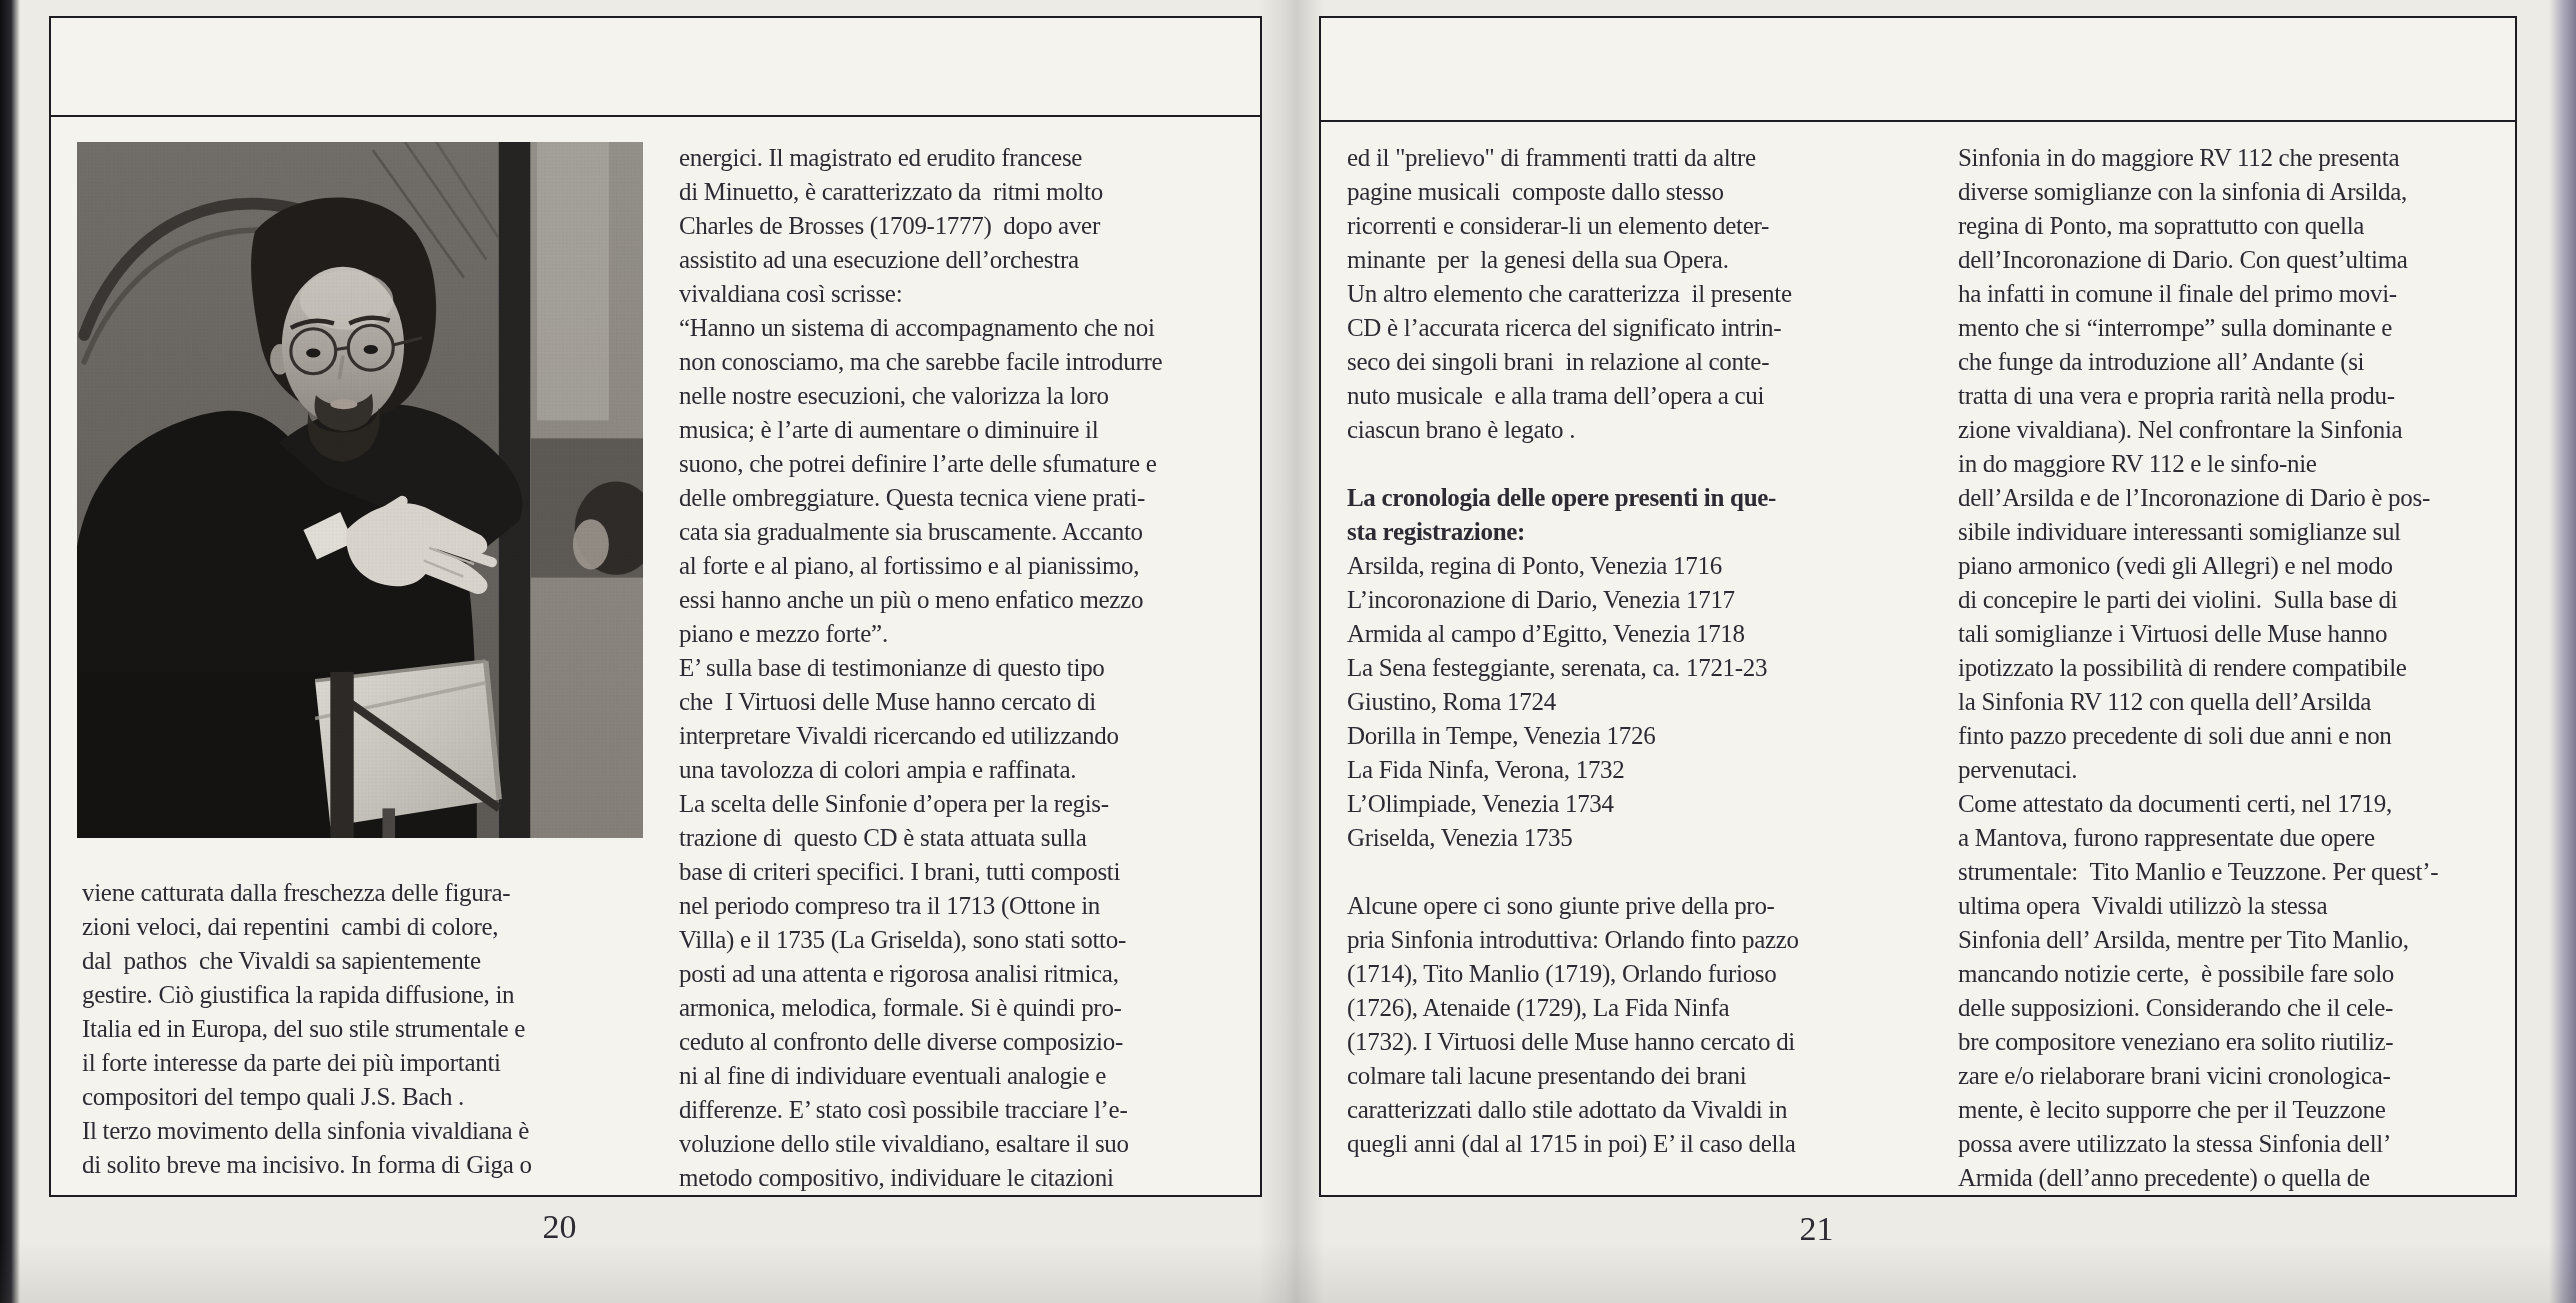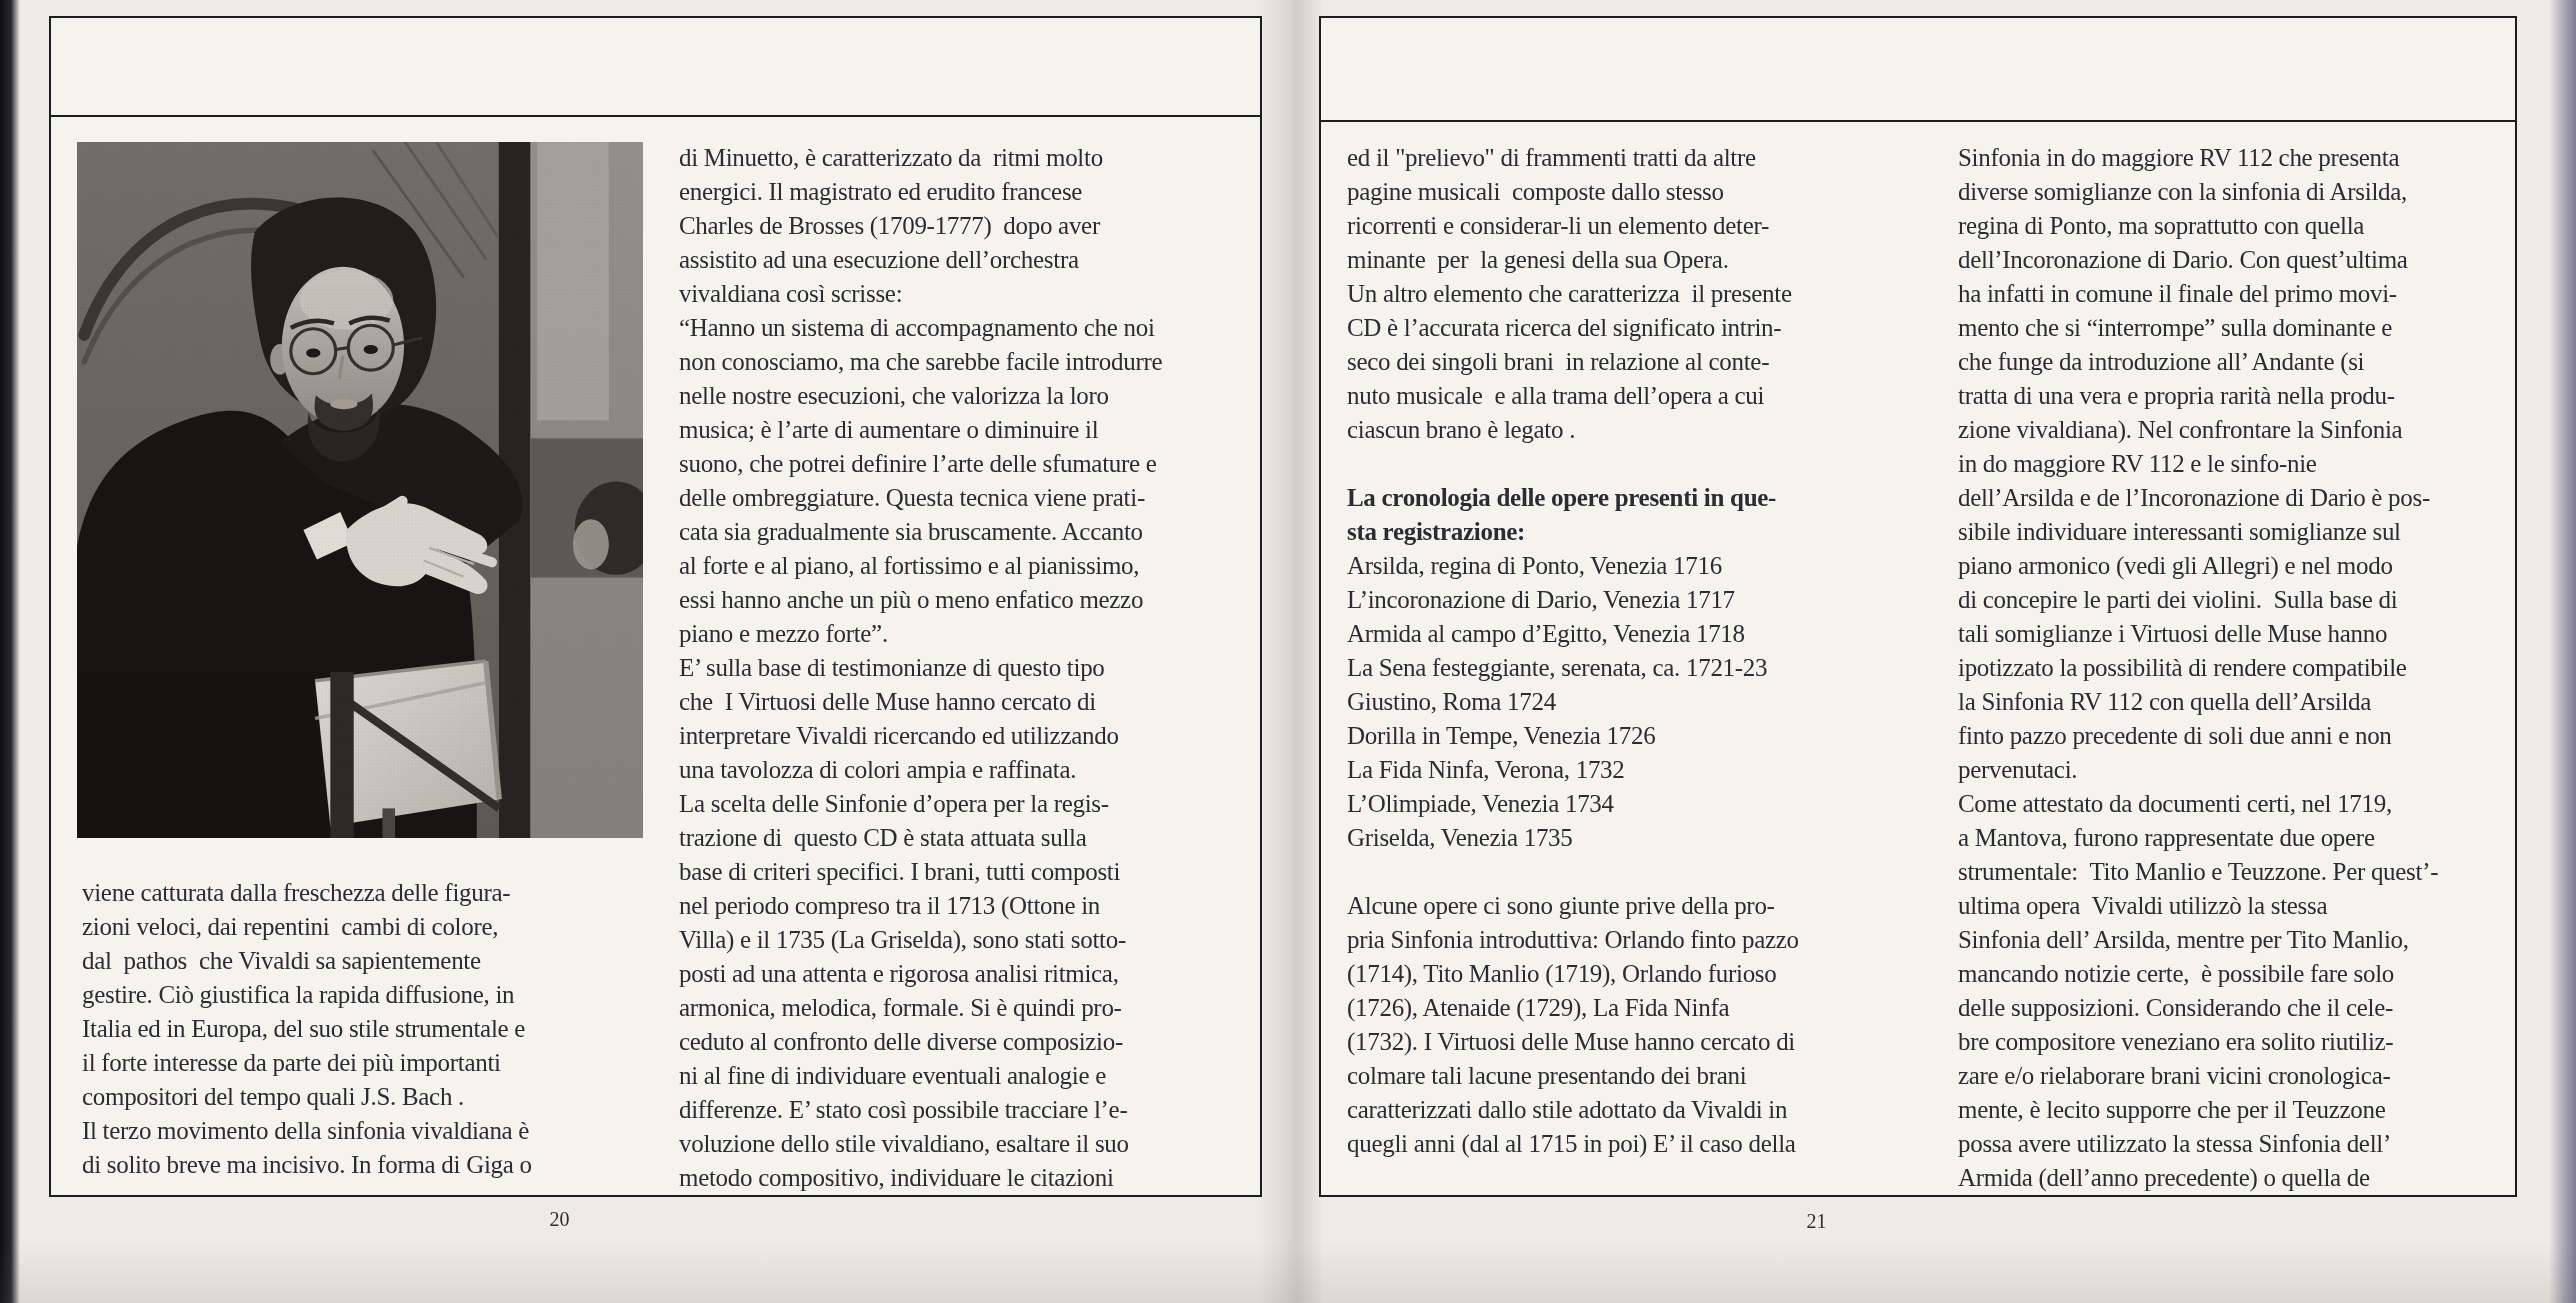--- a/index.html
+++ b/index.html
@@ -21,21 +21,21 @@
   .page.left{left:49px;top:16px;width:1209px;height:1177px;}
   .page.right{left:1319px;top:16px;width:1194px;height:1177px;}
   .header-rule{position:absolute;left:0;right:0;height:0;border-top:2.7px solid #1d1c22;}
   .page.left .header-rule{top:97px;}
   .page.right .header-rule{top:102px;}
   .col{position:absolute;}
   .line{height:34px;line-height:34px;white-space:pre;
     font-size:25px;letter-spacing:-0.3px;color:#2c2b33;}
   .line .it{}
   .line .bd{font-weight:bold;}
-  .pagenum{position:absolute;width:125px;text-align:center;font-size:20px;color:#2c2b33;}
+  .pagenum{position:absolute;width:125px;text-align:center;font-size:34px;color:#2c2b33;}
   .pagenum.p20{left:497px;top:1208px;}
   .pagenum.p21{left:1754px;top:1210px;}
   .photo{position:absolute;left:77px;top:142px;width:566px;height:696px;}
   .photo svg{display:block;width:100%;height:100%;}
 </style>
 </head>
 <body>
 
 <div class="scan">
 
@@ -150,22 +150,22 @@
       <div class="line"><span>dal  pathos  che Vivaldi sa sapientemente</span></div>
       <div class="line"><span>gestire. Ciò giustifica la rapida diffusione, in</span></div>
       <div class="line"><span>Italia ed in Europa, del suo stile strumentale e</span></div>
       <div class="line"><span>il forte interesse da parte dei più importanti</span></div>
       <div class="line"><span>compositori del tempo quali J.S. Bach .</span></div>
       <div class="line"><span>Il terzo movimento della sinfonia vivaldiana è</span></div>
       <div class="line"><span>di solito breve ma incisivo. In forma di Giga o</span></div>
     </div>
 
   <div class="col" style="left:679px;top:141px;width:581px;">
+      <div class="line"><span>energici. Il magistrato ed erudito francese</span></div>
       <div class="line"><span>di Minuetto, è caratterizzato da  ritmi molto</span></div>
-      <div class="line"><span>energici. Il magistrato ed erudito francese</span></div>
       <div class="line"><span>Charles de Brosses (1709-1777)  dopo aver</span></div>
       <div class="line"><span>assistito ad una esecuzione dell’orchestra</span></div>
       <div class="line"><span>vivaldiana così scrisse:</span></div>
       <div class="line"><span class="it">“Hanno un sistema di accompagnamento che noi</span></div>
       <div class="line"><span class="it">non conosciamo, ma che sarebbe facile introdurre</span></div>
       <div class="line"><span class="it">nelle nostre esecuzioni, che valorizza la loro</span></div>
       <div class="line"><span class="it">musica; è l’arte di aumentare o diminuire il</span></div>
       <div class="line"><span class="it">suono, che potrei definire l’arte delle sfumature e</span></div>
       <div class="line"><span class="it">delle ombreggiature. Questa tecnica viene prati-</span></div>
       <div class="line"><span class="it">cata sia gradualmente sia bruscamente. Accanto</span></div>

